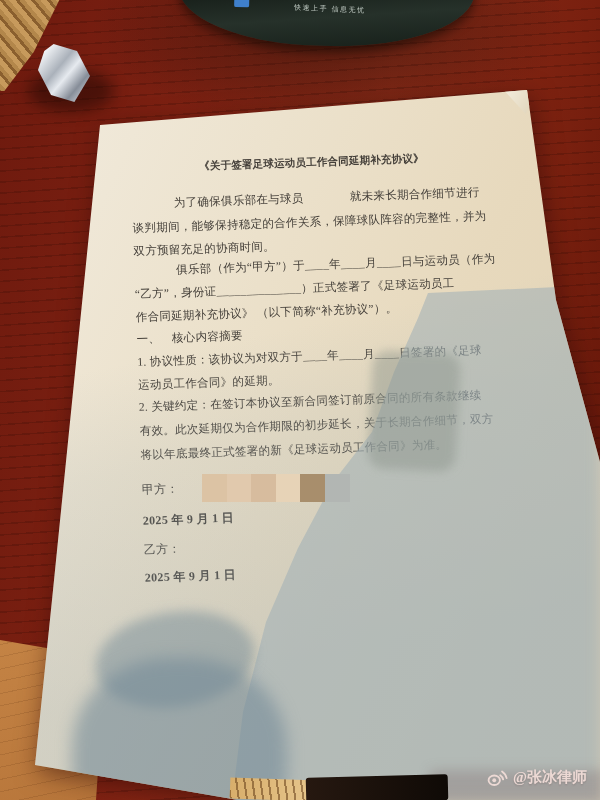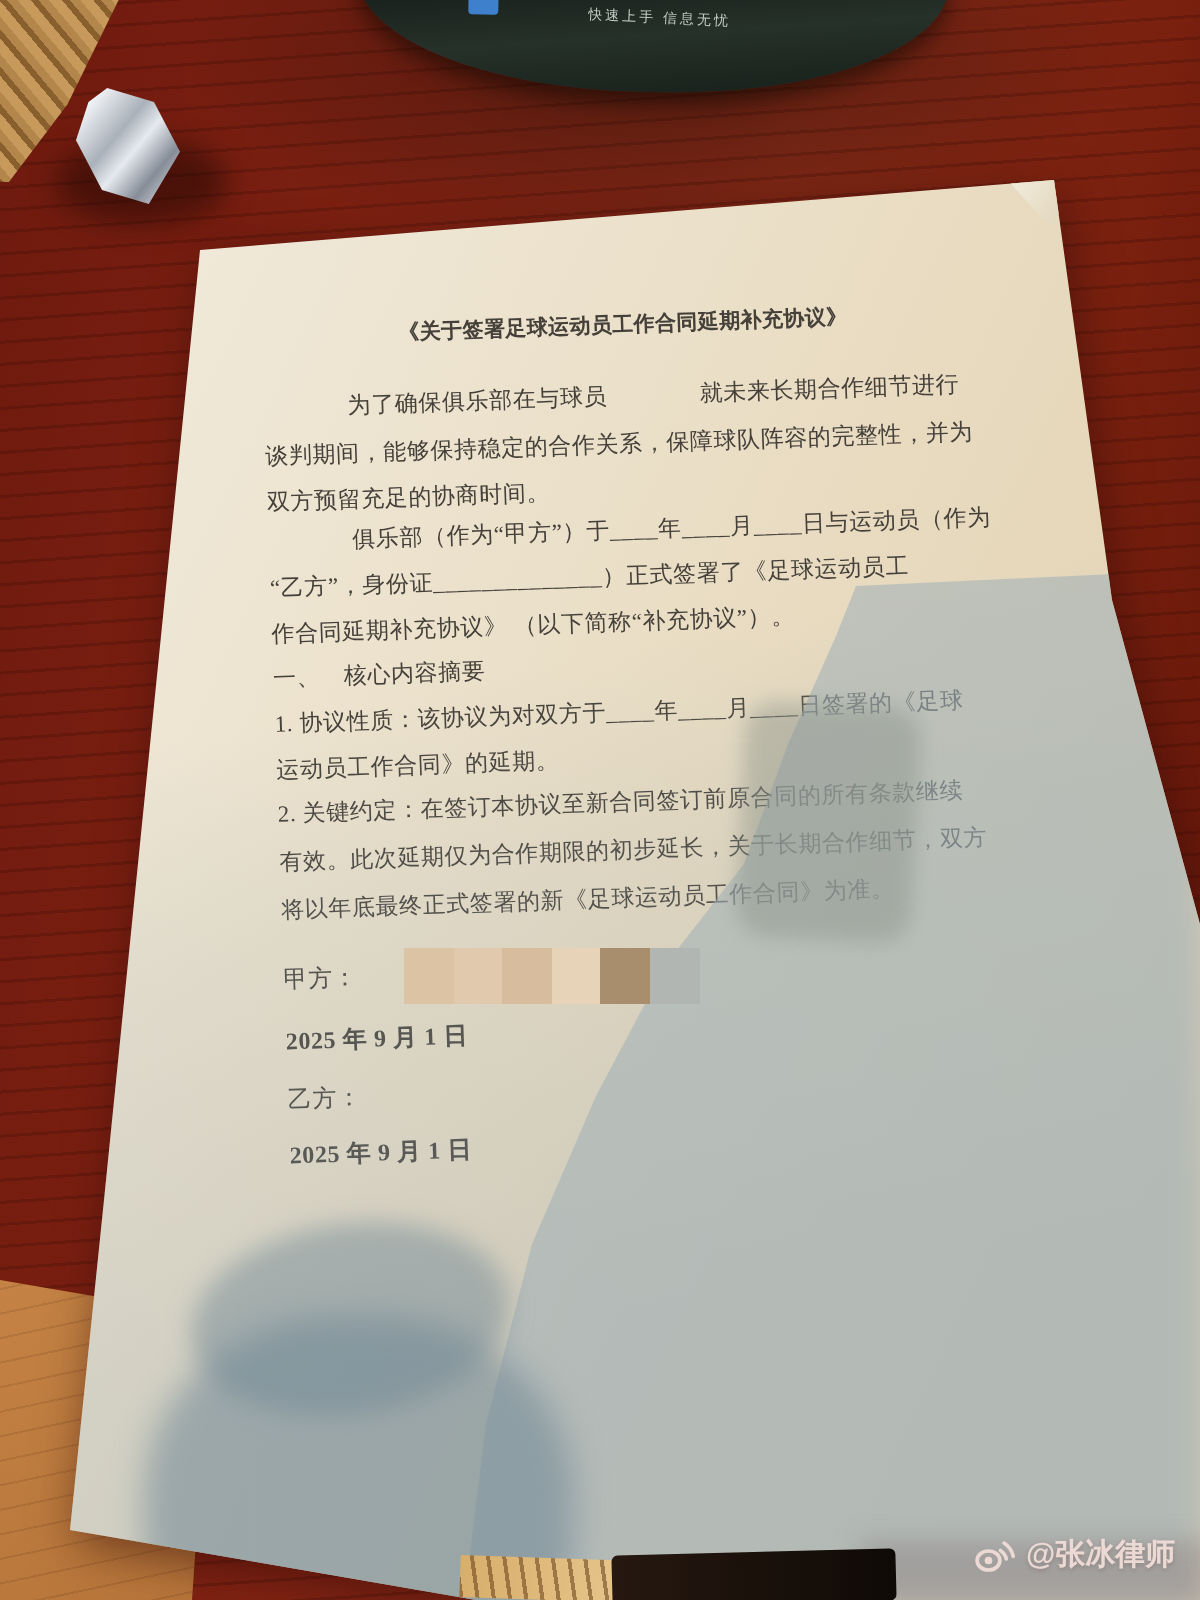--- a/index.html
+++ b/index.html
@@ -95,21 +95,21 @@
   .pagefan{position:absolute;left:230px;top:779px;width:88px;height:21px;transform:rotate(2deg);
     background:
       repeating-linear-gradient(80deg,rgba(101,62,24,.55) 0 2px,rgba(0,0,0,0) 2px 8px),
       linear-gradient(90deg,#d8ae6b,#e7c78e);}
   .darkobj{position:absolute;left:306px;top:776px;width:142px;height:26px;
     transform:rotate(-1.5deg);border-radius:3px;
     background:linear-gradient(90deg,#261810,#0f0a06);}
 
   
   .watermark{position:absolute;left:486px;top:768px;display:flex;gap:5px;
-    font-family:Liberation Sans, sans-serif;opacity:.92;}
+    font-family:Liberation Serif, serif;opacity:.92;}
   .wm-text{font-size:15px;font-weight:bold;color:#f3ded9;
     text-shadow:0 1px 2px rgba(70,40,40,.25);white-space:nowrap;}
 </style>
 </head>
 <body>
 
 <div class="scene">
 
   <div class="desk"></div>
   <div class="grain"></div>

